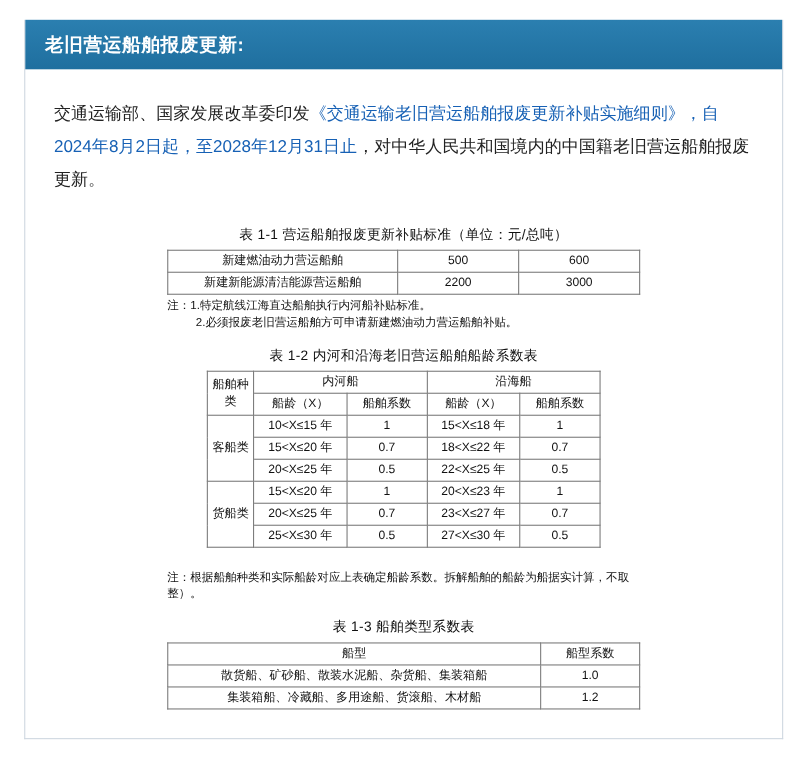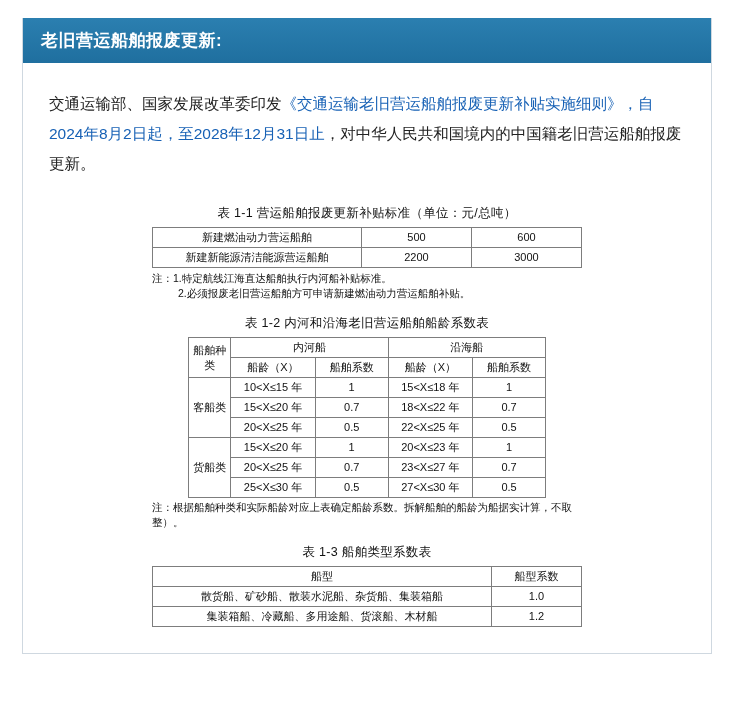--- a/index.html
+++ b/index.html
@@ -92,21 +92,21 @@
     line-height: 15px;
     color: #111;
     text-align: left;
   }
   .note .ln2 { padding-left: 26px; display: block; }
   .t2 { width: 358px; border-radius: 28px; }
   .t2 .rowhdr { width: 48px; }
   .t2 .colw { width: 96px; }
   .note2 {
     width: 430px;
-    margin: 2px auto 0 auto;
+    margin: 20px auto 0 auto;
     font-size: 10.5px;
     line-height: 15px;
     color: #111;
     text-align: left;
   }
   .t3 { width: 430px; }
   .t3 td.name { width: 330px; text-align: center; }
   .spacer-10 { height: 10px; }
 </style>
 </head>

